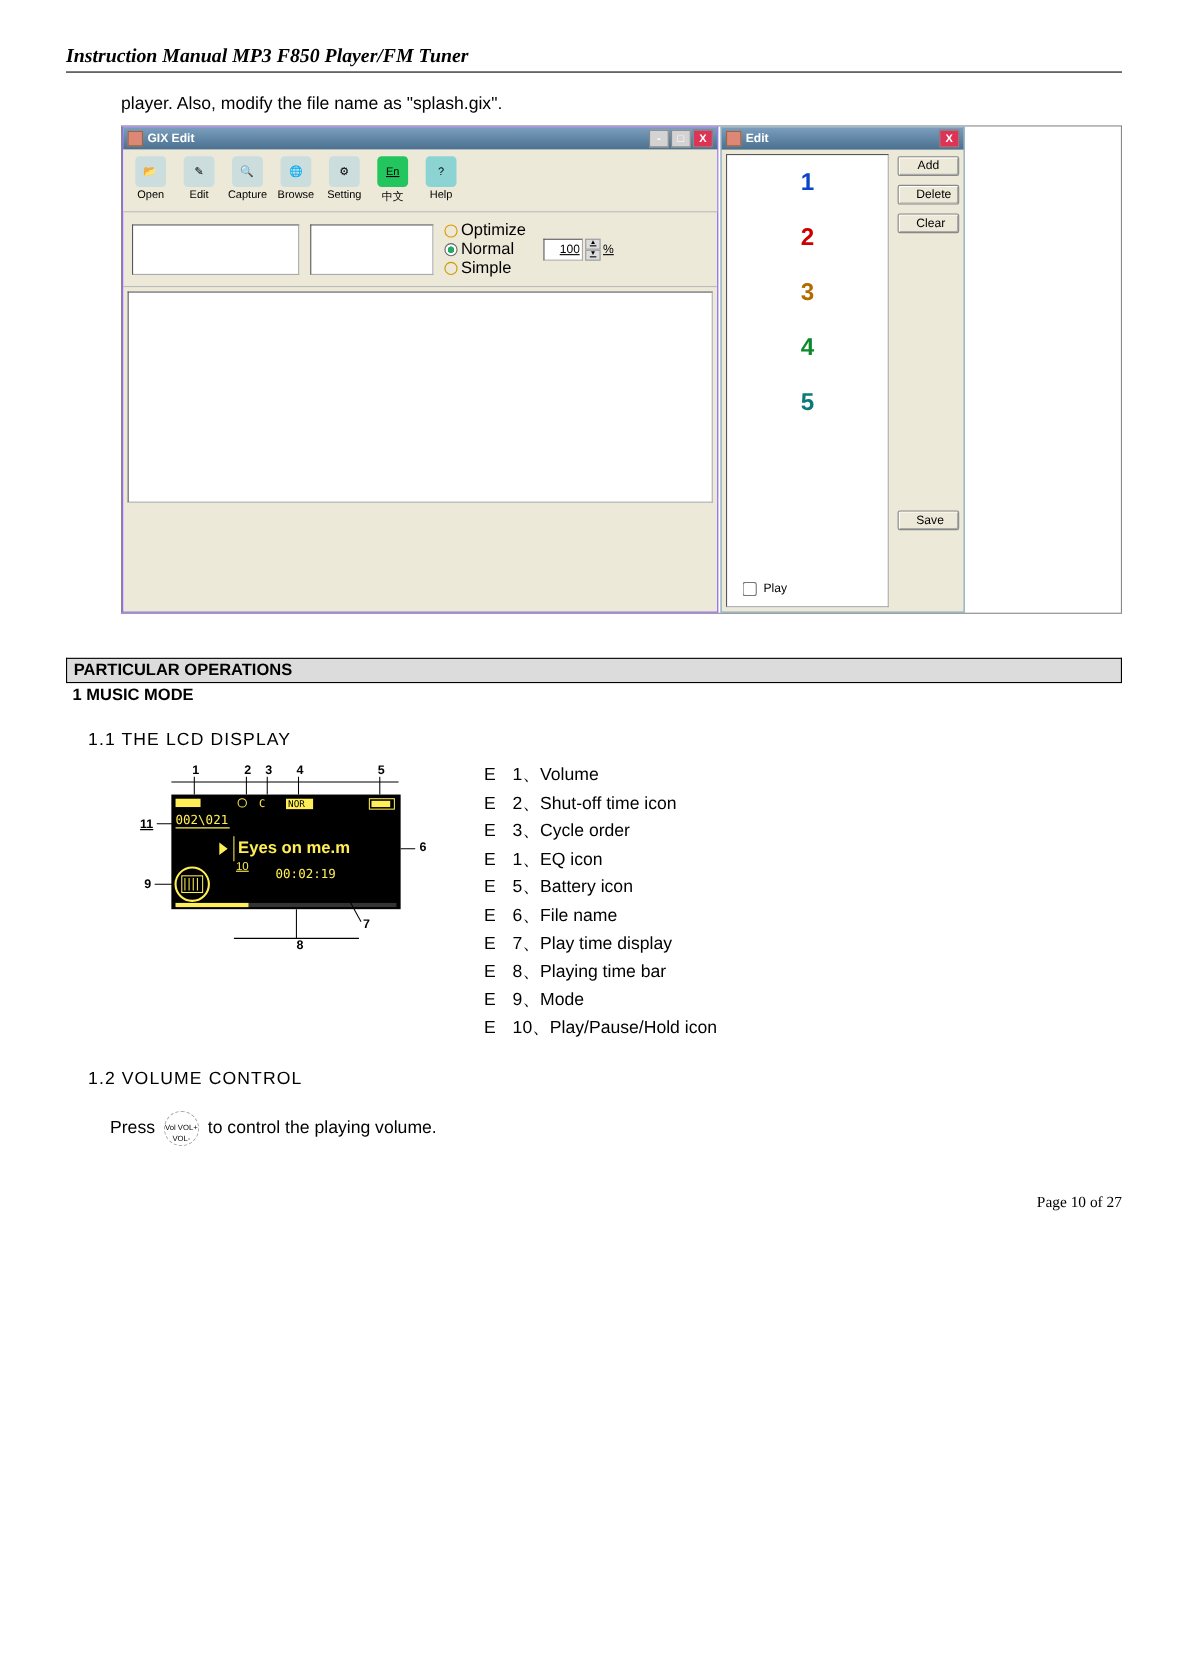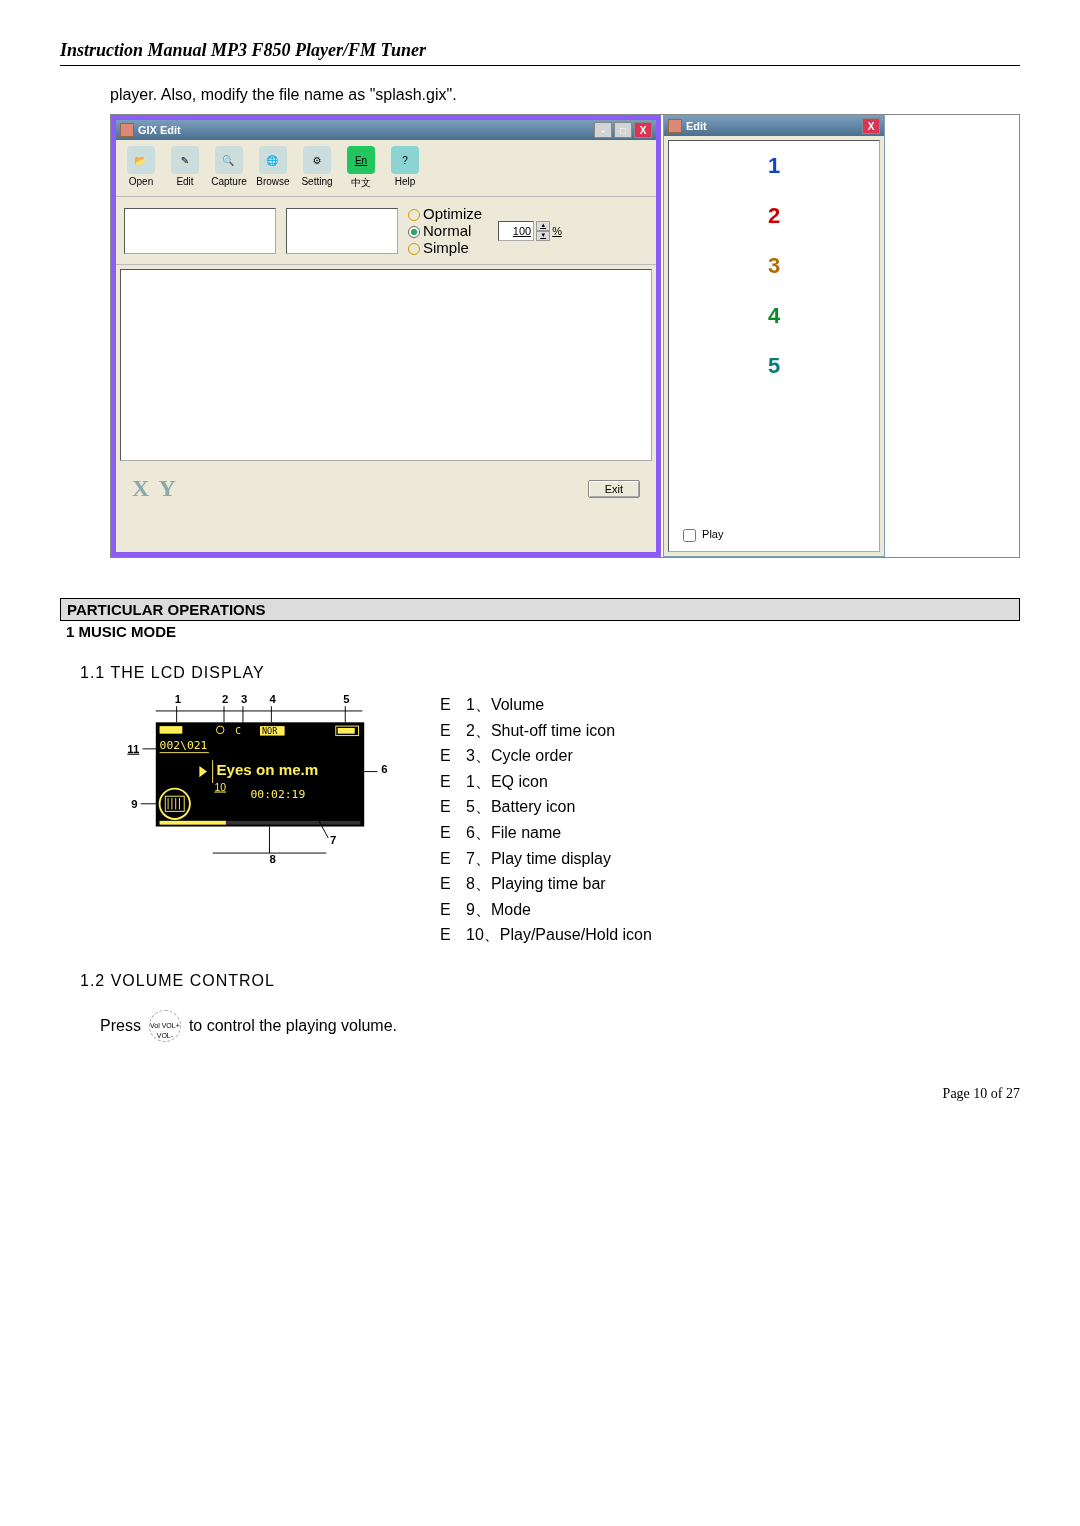--- a/index.html
+++ b/index.html
@@ -27,21 +27,21 @@
   }
   .app-row {
     display: flex;
     gap: 2px;
     margin: 0 0 40px 50px;
     border: 1px solid #888;
   }
   .gix-window {
     width: 540px;
     background: #ece9d8;
-    border: 5px solid #8b5cf6;
+    border: 1px solid #8b5cf6;
     font-family: Tahoma, sans-serif;
     font-size: 11px;
   }
   .edit-window {
     width: 220px;
     background: #ece9d8;
     border: 1px solid #7b9ebd;
     font-family: Tahoma, sans-serif;
     font-size: 11px;
   }
@@ -172,24 +172,20 @@
         <div class="spinbtns">
             <span>▲</span>
             <span>▼</span>
           </div>
         <span>%</span>
       </div>
     </div>
 
     <div class="canvas-area"></div>
 
-    <div class="bottombar">
-      <span class="xy">X Y</span>
-      <button class="exitbtn">Exit</button>
-    </div>
   </div>
 
   <div class="edit-window">
     <div class="titlebar">
       <div class="titlebar-left">
         <span class="title-icon"></span>
         <span>Edit</span>
       </div>
       <div class="winbtns">
         <span class="winbtn close">X</span>
@@ -201,20 +197,28 @@
         <div class="num n2">2</div>
         <div class="num n3">3</div>
         <div class="num n4">4</div>
         <div class="num n5">5</div>
         <div style="flex:1"></div>
         <div class="play-row">
           <input type="checkbox" style="">
           <span>Play</span>
         </div>
       </div>
+      <div class="edit-side">
+        <button class="smallbtn">Add</button>
+        <button class="smallbtn">Delete</button>
+        <button class="smallbtn">Clear</button>
+        <div style="flex:1"></div>
+        <button class="smallbtn">Save</button>
+        <div style="height:60px"></div>
+      </div>
     </div>
   </div>
 </div>
 
 <div class="section-header">PARTICULAR OPERATIONS</div>
 <div class="section-sub">1    MUSIC MODE</div>
 
 <div class="subhead">1.1 THE LCD DISPLAY</div>
 
 <div class="lcd-row">

